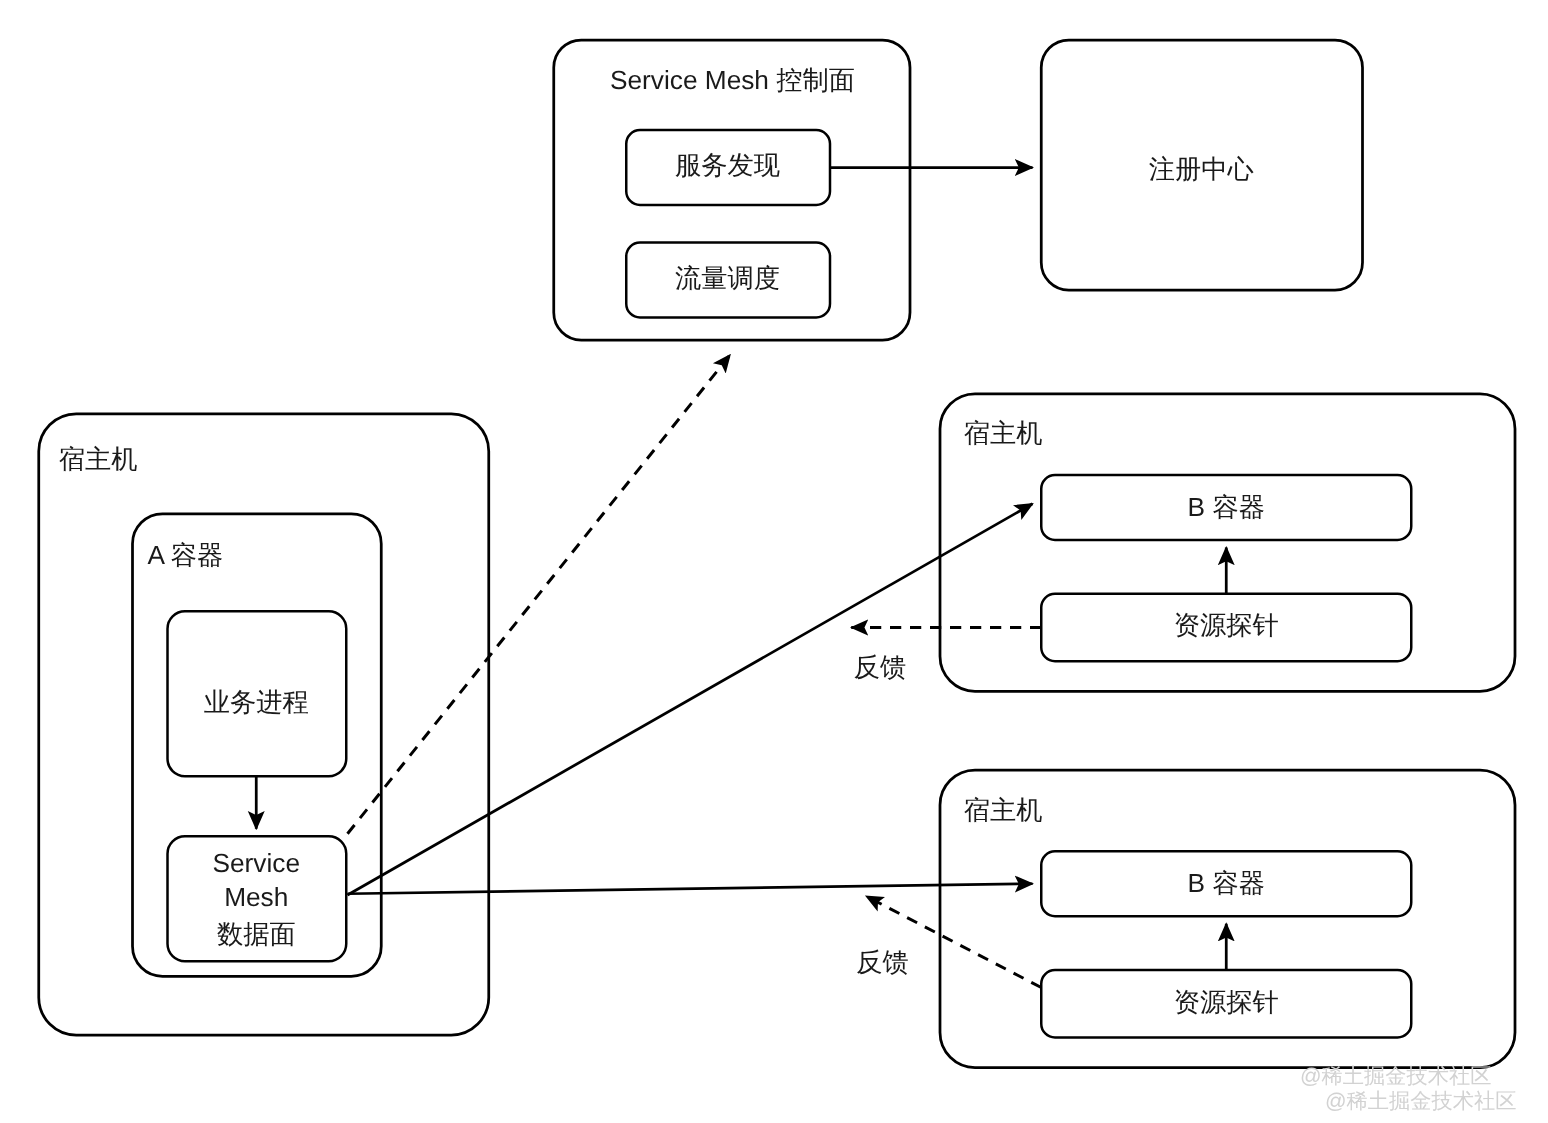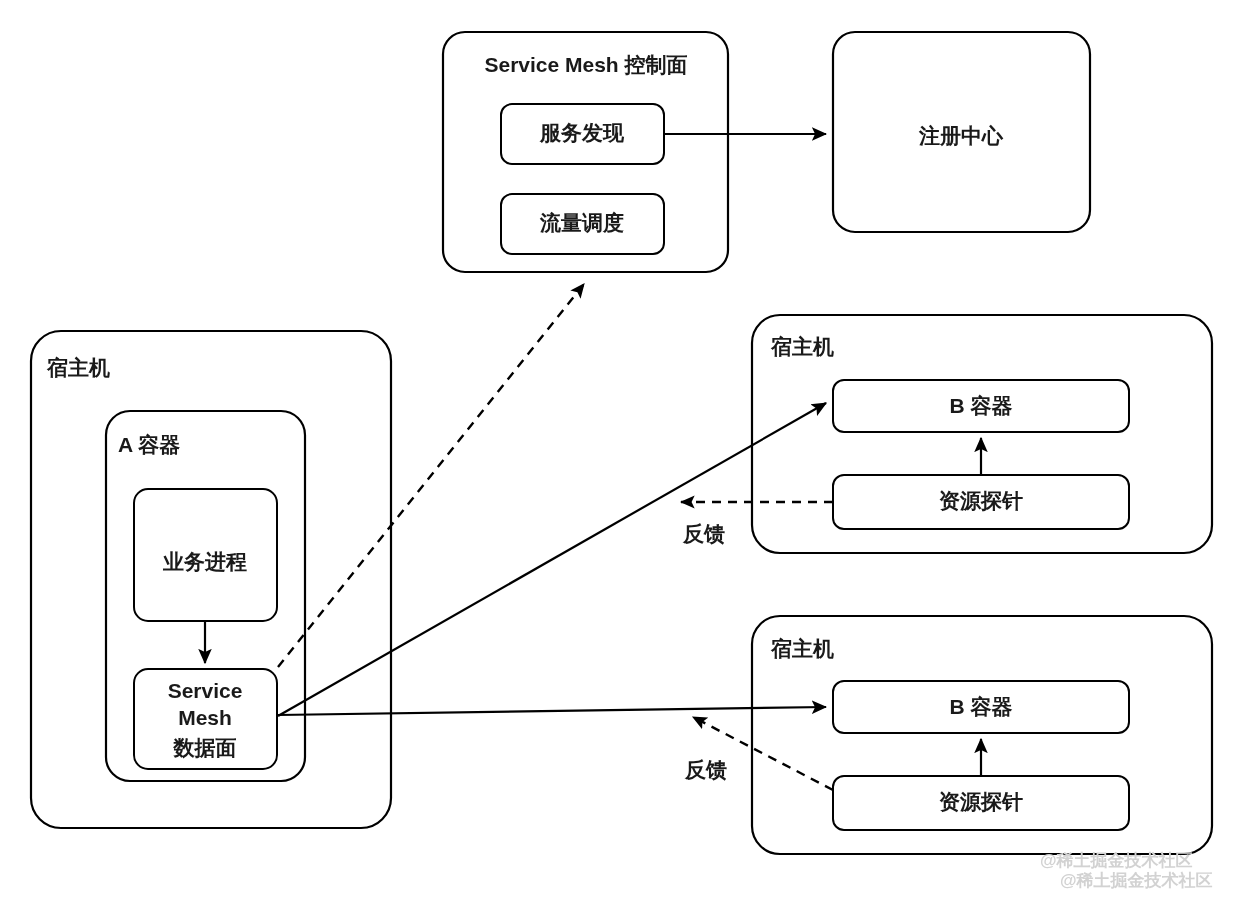--- a/index.html
+++ b/index.html
@@ -13,21 +13,20 @@
     font-family: "Liberation Sans", "DejaVu Sans", sans-serif;
     overflow: hidden;
     position: relative;
   }
   #diagram-root {
     position: absolute;
     top: 0;
     left: 0;
     width: 1238px;
     height: 898px;
-    font-weight: bold;
   }
   svg#diagram-svg {
     display: block;
     width: 1238px;
     height: 898px;
   }
   .box {
     fill: #ffffff;
     stroke: #000000;
     stroke-width: 2.2;

